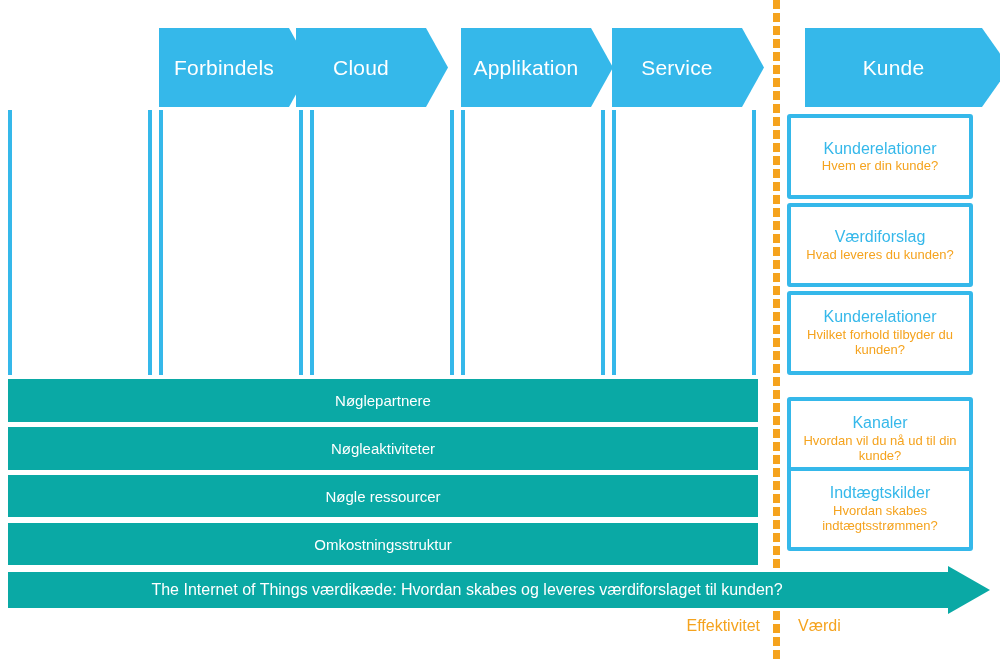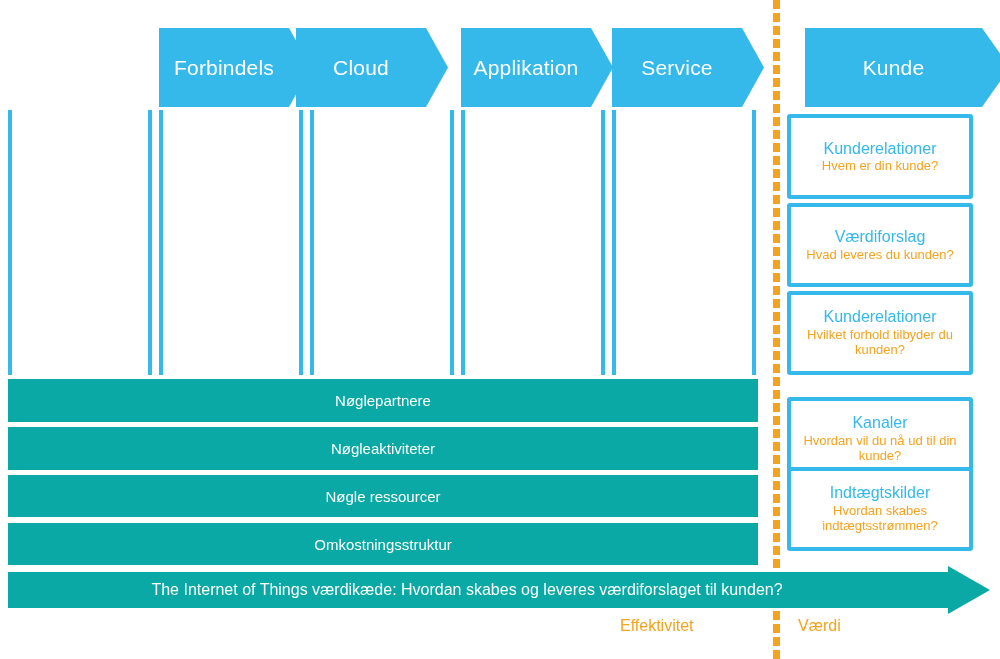--- a/index.html
+++ b/index.html
@@ -128,21 +128,21 @@
     text-align: center;
   }
 
   
   .axis-label {
     position: absolute;
     color: #f5a31e;
     font-size: 16px;
     top: 617px;
   }
-  #label-efficiency { left: 620px; width: 140px; text-align: left; }
+  #label-efficiency { left: 620px; width: 140px; text-align: right; }
   #label-value      { left: 798px; width: 120px; text-align: left;  }
 </style>
 </head>
 <body>
 
 <div id="canvas">
 
   <div class="chev small" style="left:159px; top:28px; width:152px; height:79px;">
     <span>Forbindels</span>
   </div>

